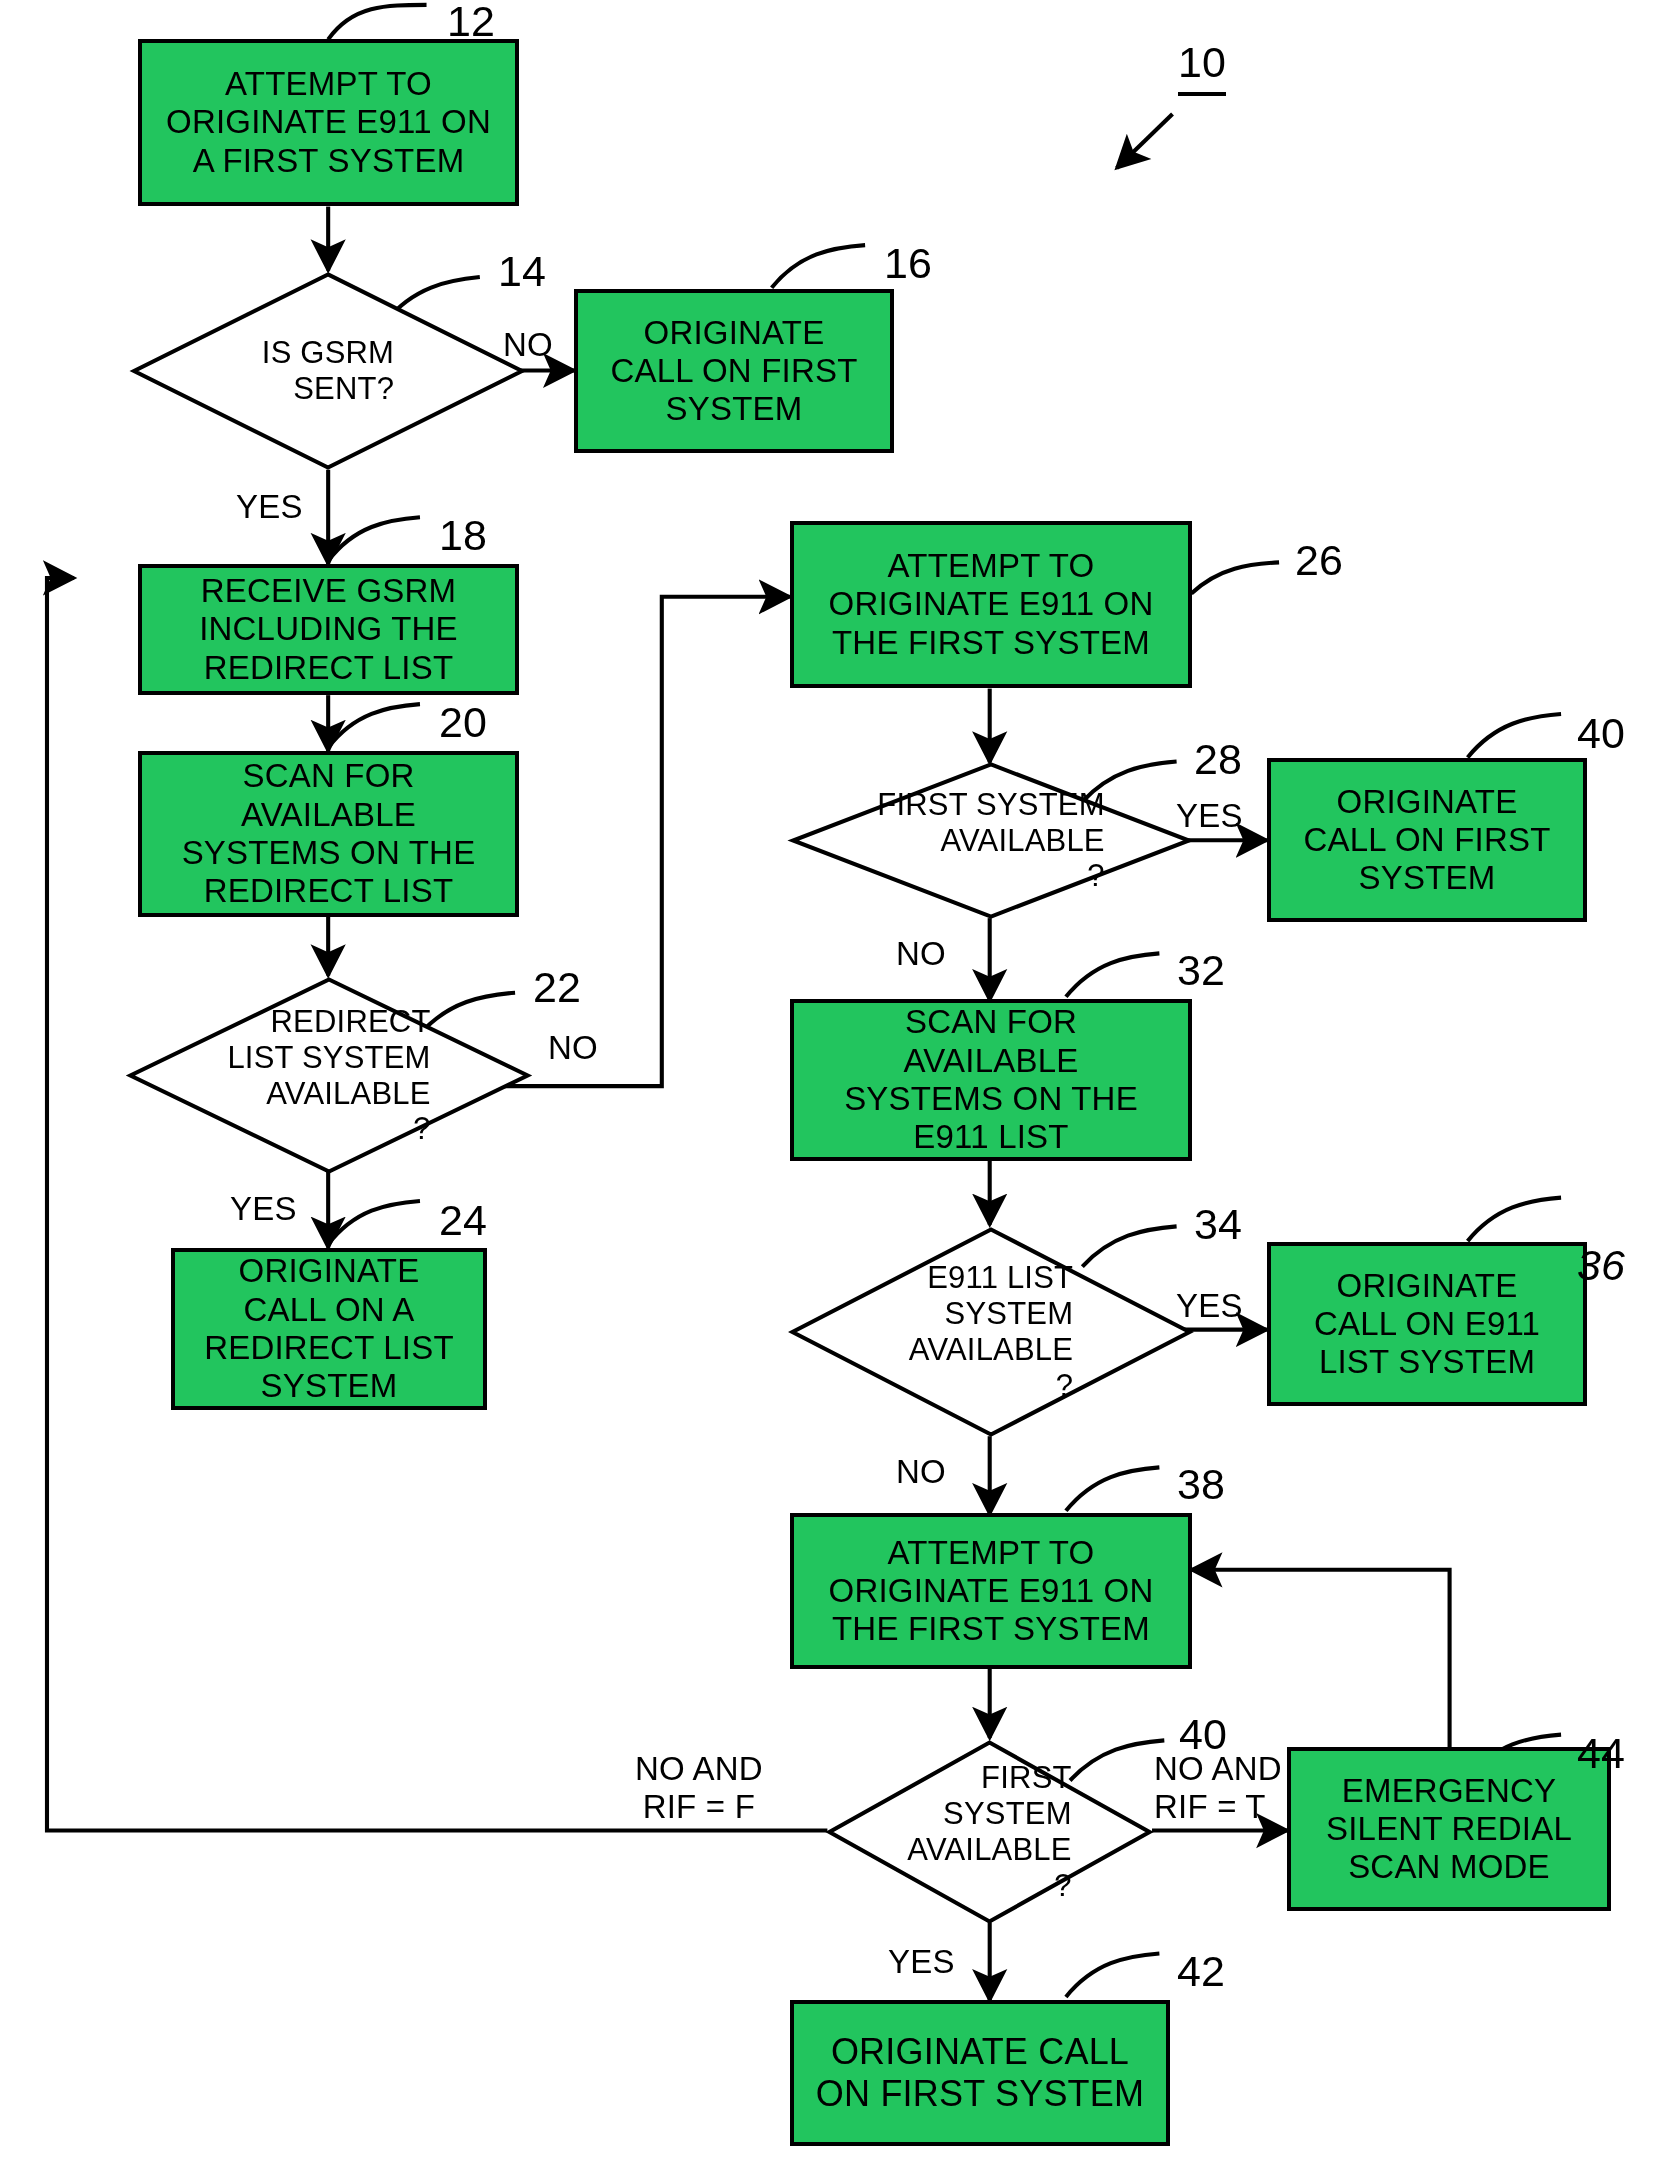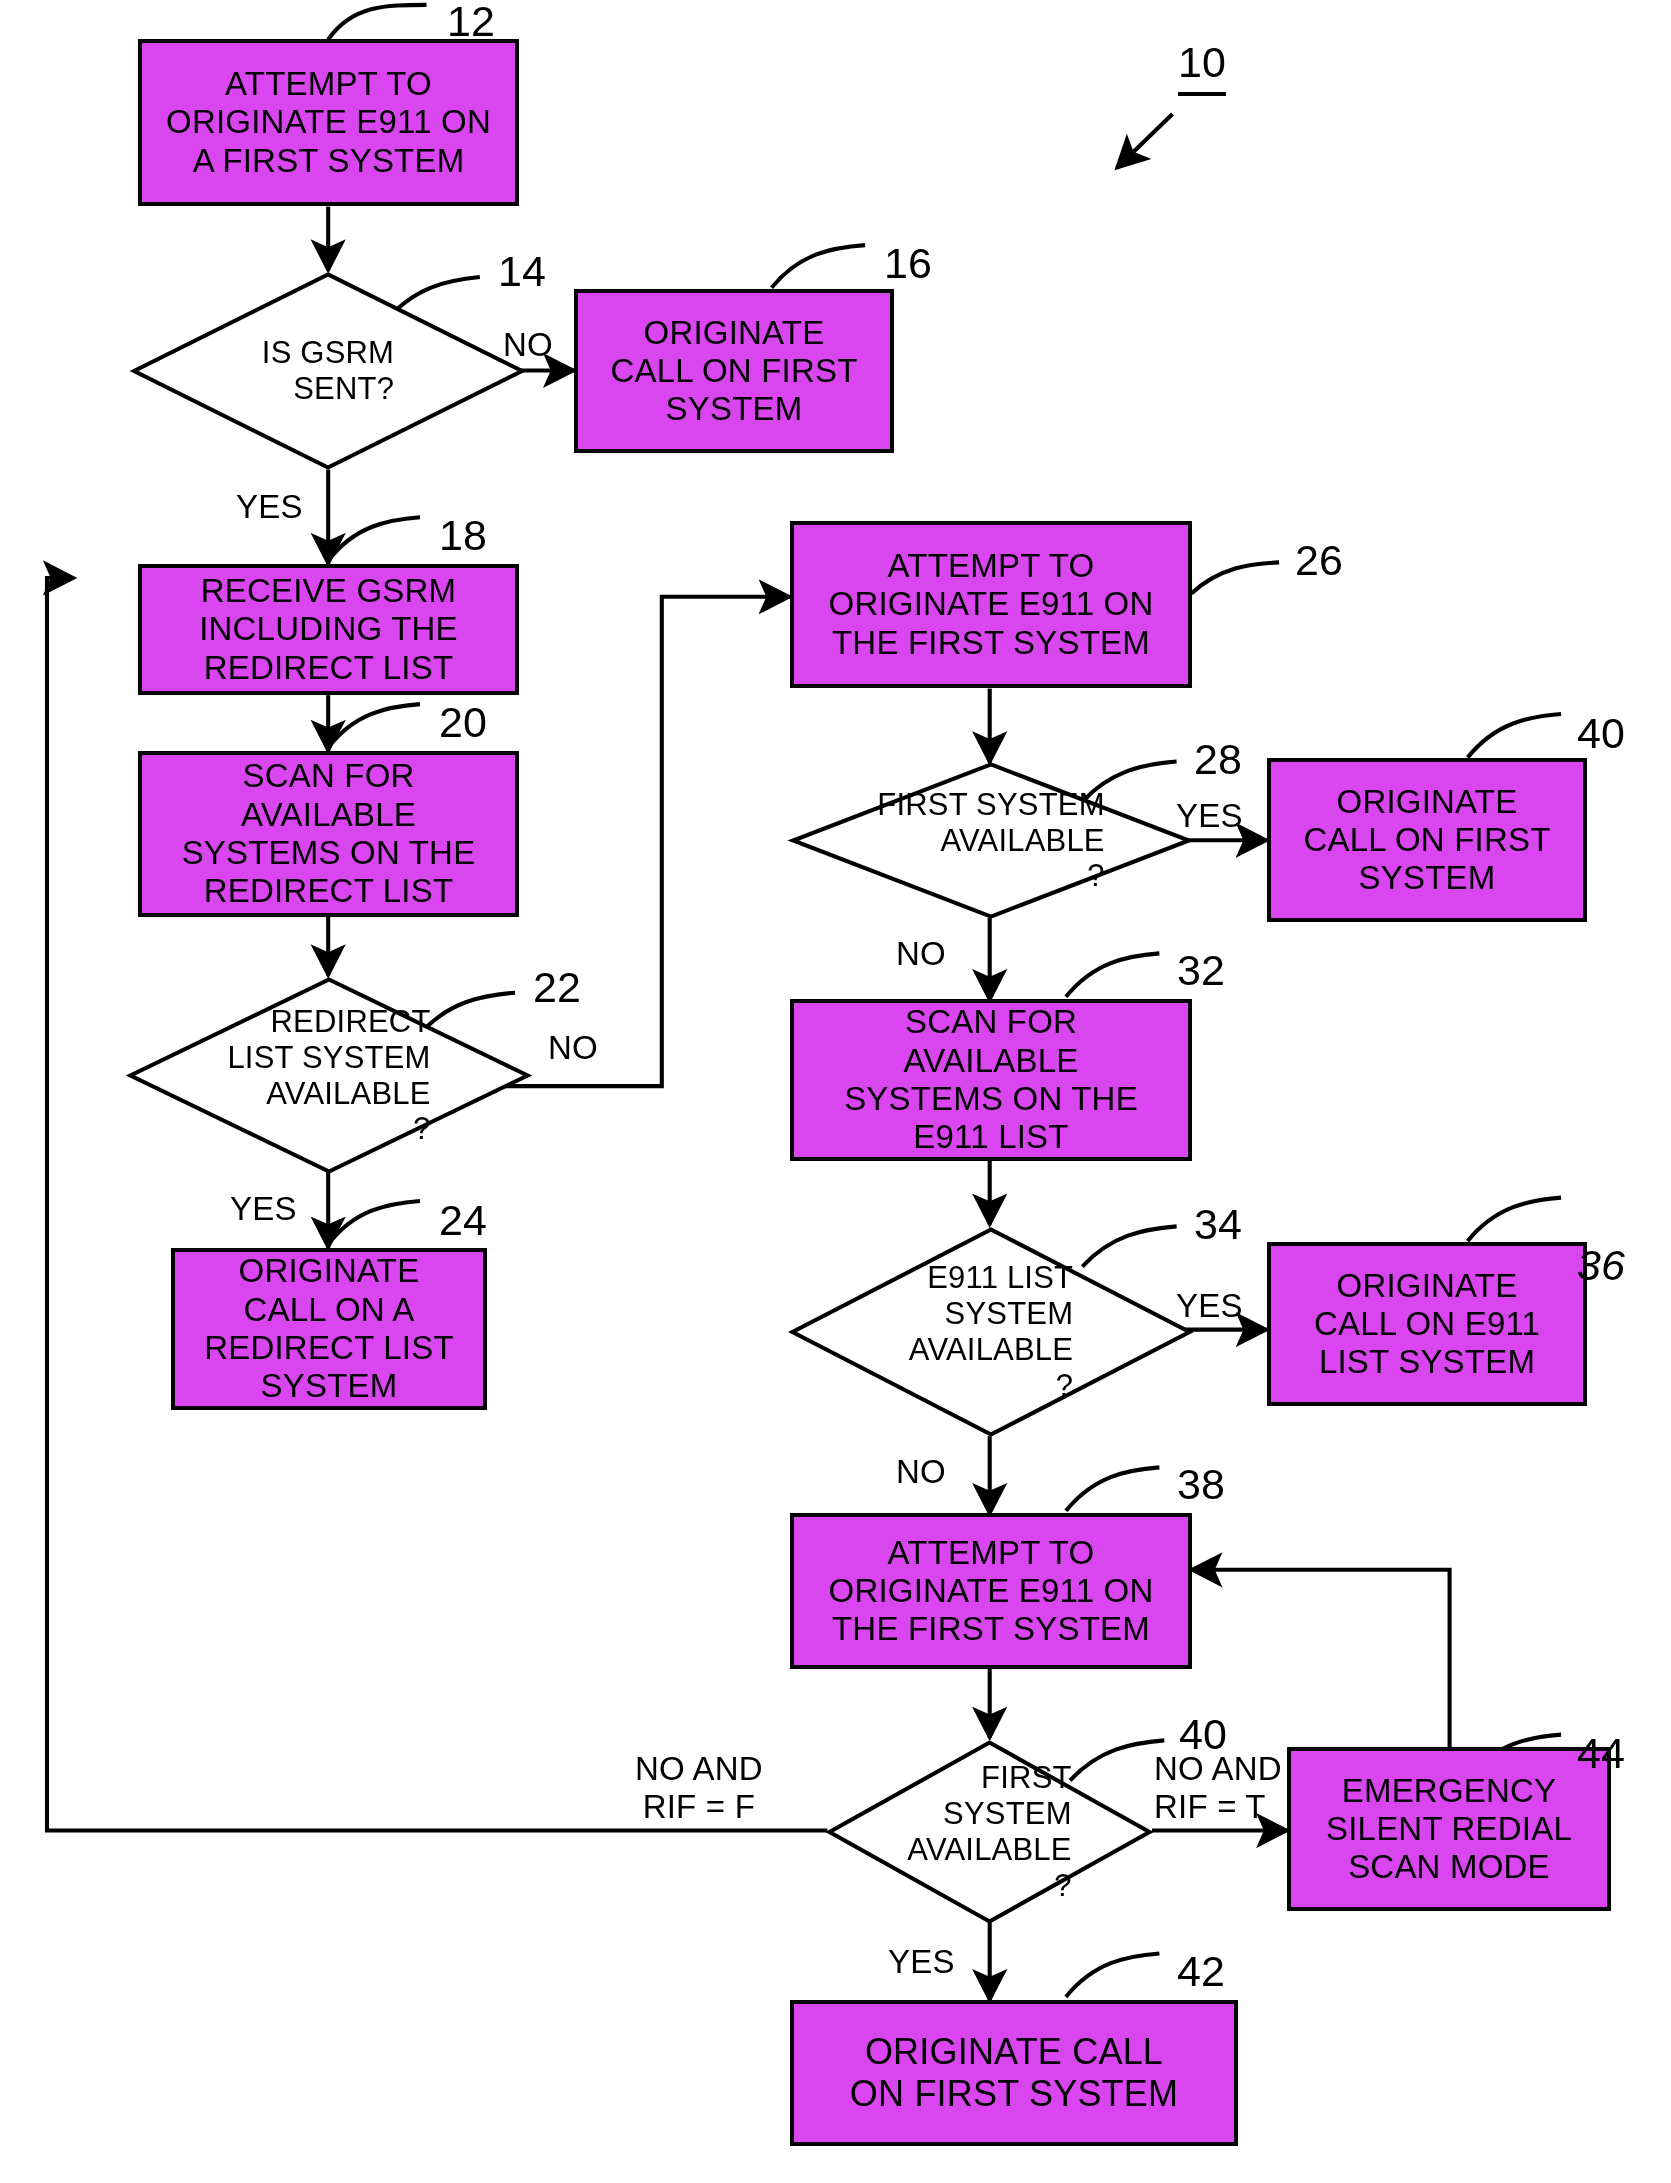--- a/index.html
+++ b/index.html
@@ -33,21 +33,21 @@
     display: flex;
     align-items: center;
     justify-content: center;
     text-align: center;
     color: #000000;
     line-height: 1.16;
     letter-spacing: 0.2px;
   }
   .proc {
     border: 4.1px solid #000000;
-    background: #d946ef;
+    background: #22c55e;
     font-size: 33px;
   }
   .dec-wrap {
     position: absolute;
     display: flex;
     align-items: center;
     justify-content: center;
   }
   .dec-wrap svg {
     position: absolute;
@@ -289,21 +289,21 @@
 AVAILABLE
 ?</div>
   </div>
   <div class="refnum" style="left:1179px; top:1713px;">40</div>
   <div class="lbl" style="left:635px; top:1750px; text-align:center;">NO AND
 RIF = F</div>
   <div class="lbl" style="left:1154px; top:1750px; text-align:left;">NO AND
 RIF = T</div>
   <div class="lbl" style="left:888px; top:1943px;">YES</div>
 
-  <div class="node proc" style="left:790px; top:2000px; width:448px; height:146px; font-size:36px;">
+  <div class="node proc" style="left:790px; top:2000px; width:380px; height:146px; font-size:36px;">
     <span style="white-space:pre-line;">ORIGINATE CALL
 ON FIRST SYSTEM</span>
   </div>
   <div class="refnum" style="left:1177px; top:1950px;">42</div>
 
   <div class="node proc" style="left:1287px; top:1747px; width:324px; height:164px;">
     <span style="white-space:pre-line;">EMERGENCY
 SILENT REDIAL
 SCAN MODE</span>
   </div>

